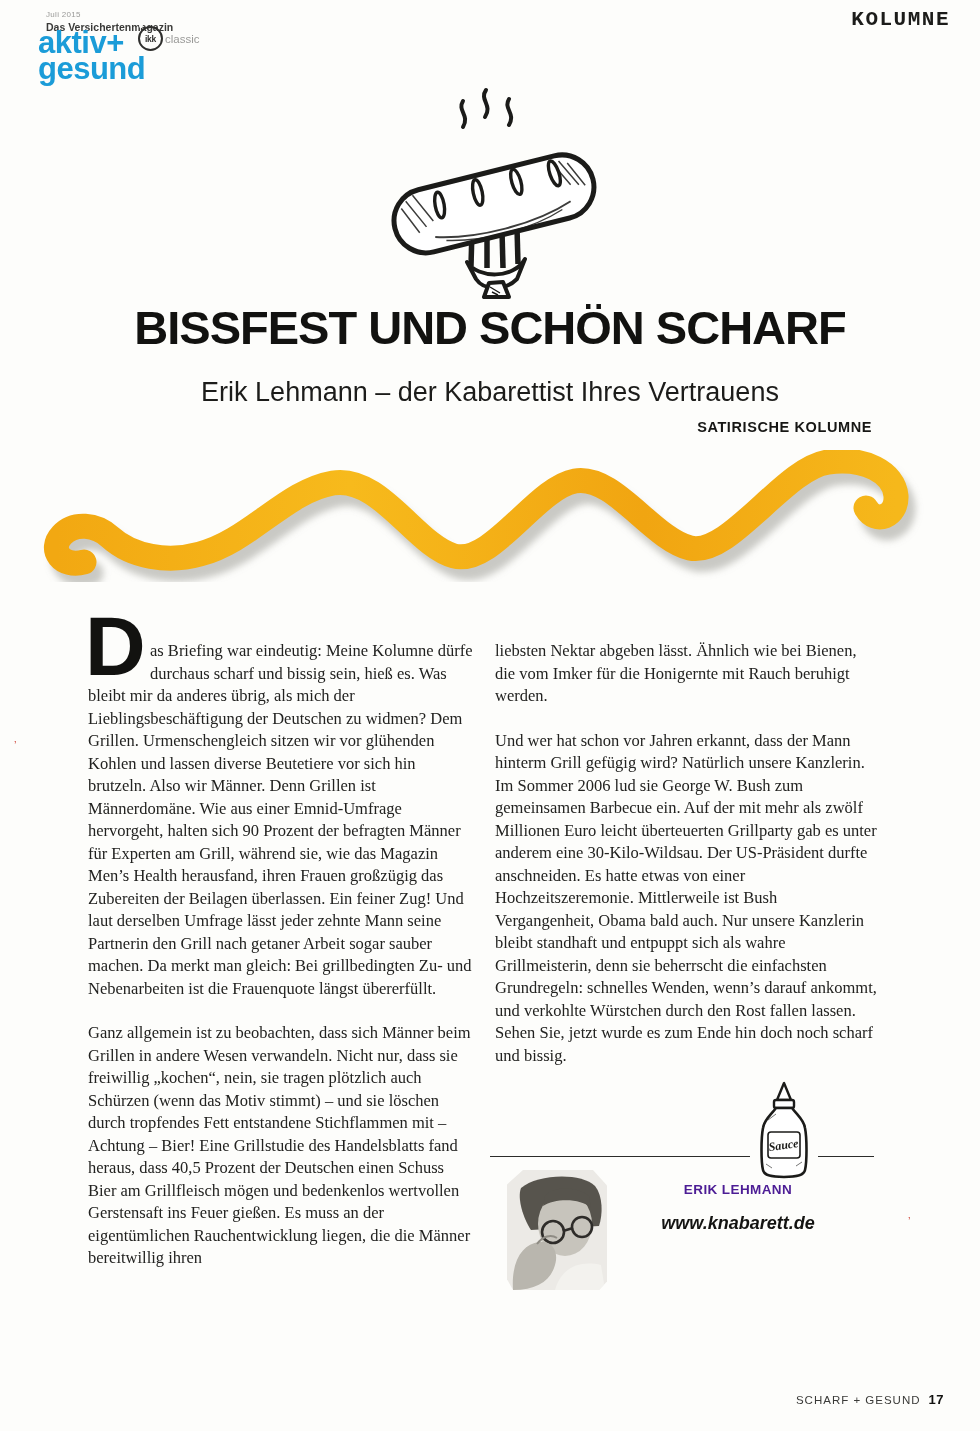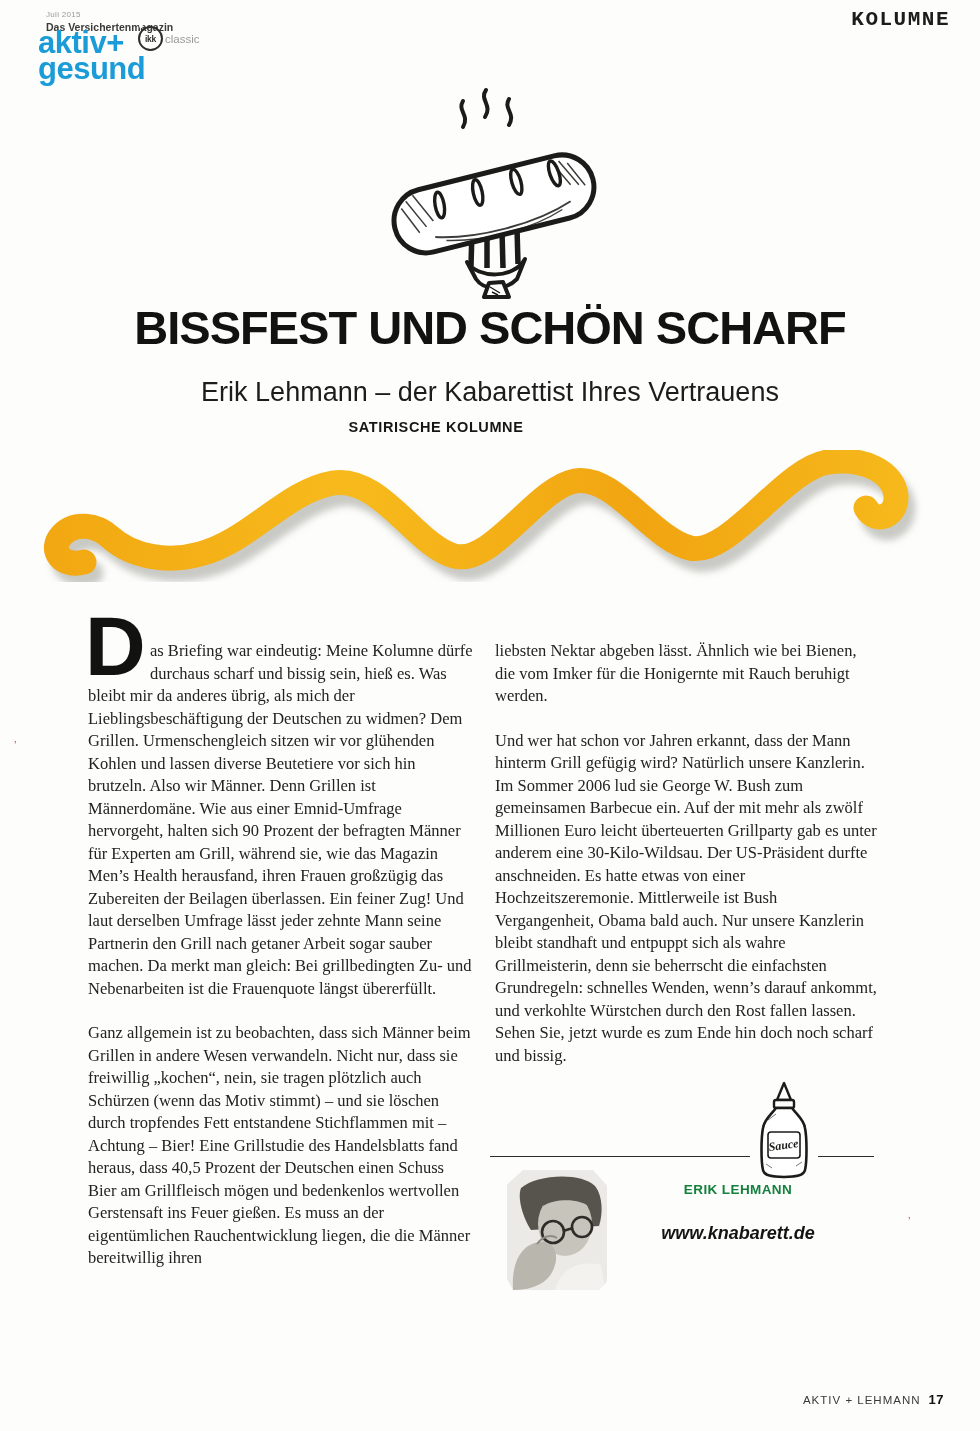--- a/index.html
+++ b/index.html
@@ -32,21 +32,21 @@
   .illu-sausage{position:absolute;left:368px;top:82px;}
   .title{
     position:absolute;left:0;top:300px;width:980px;text-align:center;
     font-size:47px;font-weight:bold;letter-spacing:-1px;color:#121210;
   }
   .subtitle{
     position:absolute;left:0;top:377px;width:980px;text-align:center;
     font-size:27px;font-weight:400;color:#1c1c1a;
   }
   .kicker{
-    position:absolute;left:0;top:419px;width:872px;text-align:center;
+    position:absolute;left:0;top:419px;width:872px;text-align:right;
     font-size:14.5px;font-weight:bold;letter-spacing:.6px;color:#161614;
   }
   .squiggle{position:absolute;left:28px;top:450px;}
   
   .columns{
     position:absolute;left:88px;top:640px;width:792px;
     display:flex;gap:22px;
     font-family:"Liberation Serif","DejaVu Serif",serif;
     font-size:16.5px;line-height:22.5px;color:#222220;
   }
@@ -57,21 +57,21 @@
     position:absolute;left:-3px;top:-25px;
     font-family:"Liberation Sans",sans-serif;font-weight:bold;
     font-size:84px;line-height:62px;color:#121210;
   }
   
   .bio-rule{position:absolute;left:490px;top:1156px;width:384px;border-top:1.6px solid #2c2c2a;}
   .illu-bottle{position:absolute;left:750px;top:1080px;background:#fdfdfb;}
   .bio-photo{position:absolute;left:507px;top:1170px;width:100px;height:120px;}
   .bio-photo svg{clip-path:polygon(16% 0,86% 0,100% 13%,100% 93%,92% 100%,6% 100%,0 91%,0 12%);}
   .bio-text{position:absolute;left:612px;top:1182px;width:252px;text-align:center;}
-  .bio-name{font-size:13.5px;font-weight:bold;letter-spacing:.4px;color:#15803d;margin-bottom:15px;}
+  .bio-name{font-size:13.5px;font-weight:bold;letter-spacing:.4px;color:#4c1d95;margin-bottom:5px;}
   .bio-desc{font-size:13.5px;line-height:15.5px;color:#1c1c1a;}
   .bio-url{font-size:18px;font-weight:bold;font-style:italic;color:#141412;margin-top:11px;display:inline-block;text-decoration:none;}
   
   .footer{position:absolute;right:36px;top:1392px;font-size:11.5px;letter-spacing:1px;color:#3a3a38;}
   .footer b{font-size:13px;letter-spacing:.5px;color:#121210;margin-left:8px;}
   
   .artifact{position:absolute;color:#cf4438;font-size:11px;line-height:10px;}
   .a1{left:14px;top:740px;}
   .a2{left:908px;top:1216px;}
 </style>
@@ -195,19 +195,19 @@
       <path d="M30 74 C36 66 44 64 50 68" fill="none" stroke="#8f8c84" stroke-width="2"></path>
     </svg>
   </div>
 
   <div class="bio-text">
     <div class="bio-name">ERIK LEHMANN</div>
     <a class="bio-url" href="#">www.knabarett.de</a>
   </div>
 
   <div class="footer">
-    <span>AKTIV + LEHMANN</span><b>17</b>
+    <span>SCHARF + GESUND</span><b>17</b>
   </div>
 
   <span class="artifact a1">’</span>
   <span class="artifact a2">’</span>
 
 </div>
 
 </body></html>

